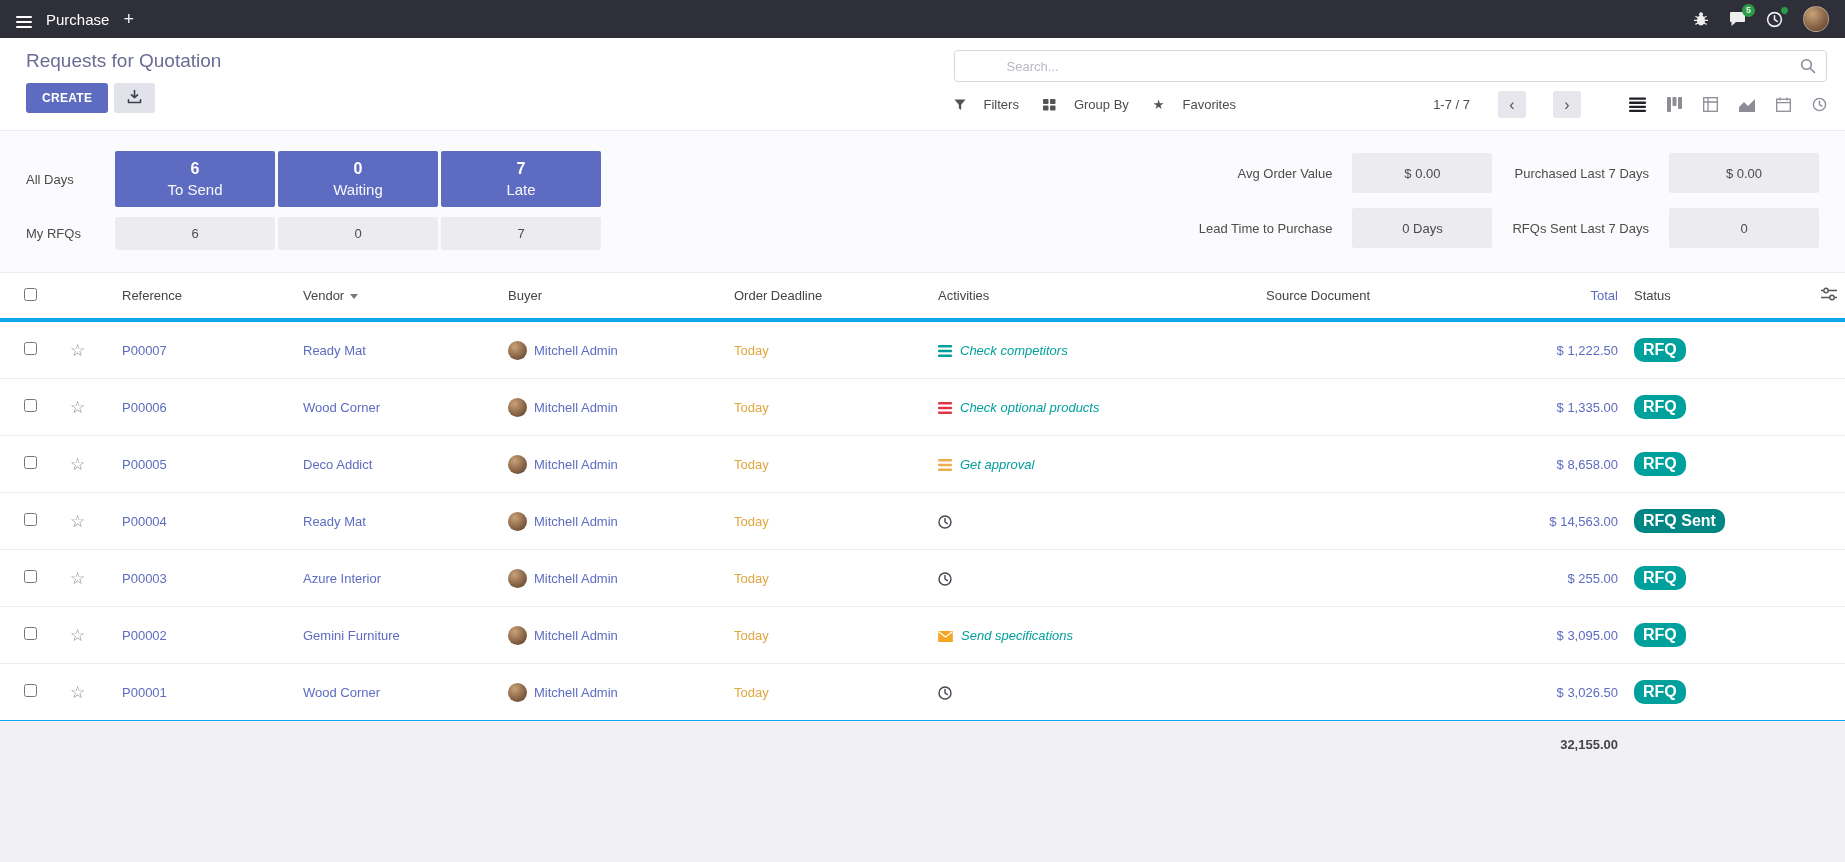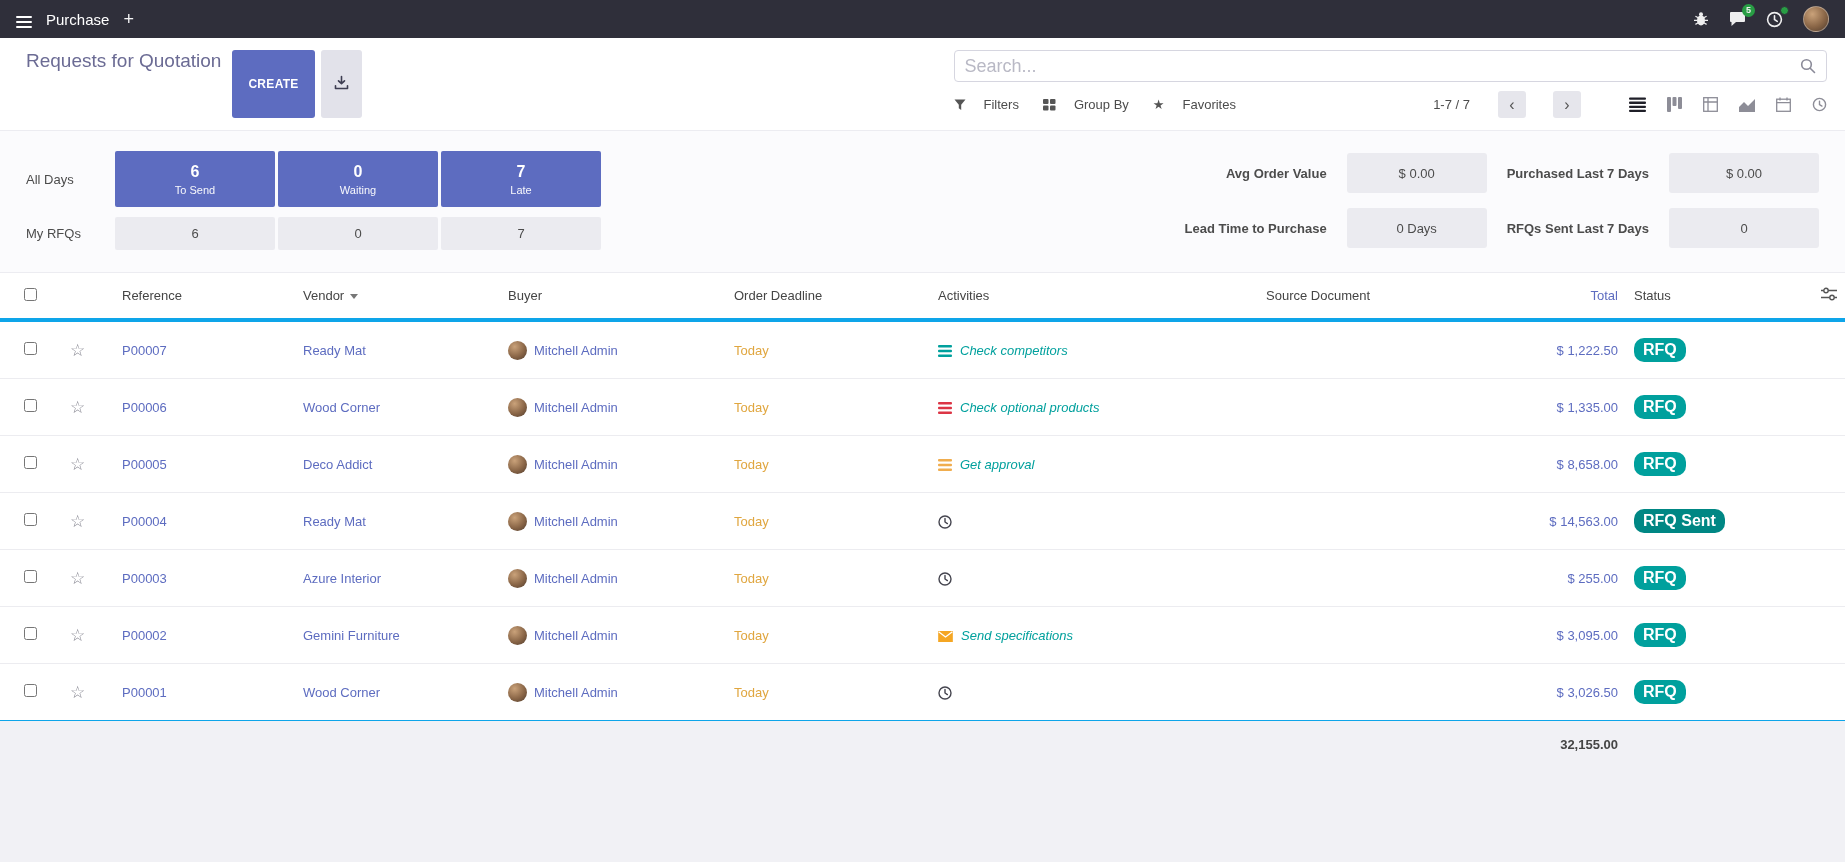--- a/index.html
+++ b/index.html
@@ -21,32 +21,32 @@
                  font-size: 9px; line-height: 1; padding: 2px 4px; border-radius: 8px; font-weight: 700; }
   .badge-dot { position: absolute; top: -5px; right: -6px; width: 9px; height: 9px; background: #28a745;
                border-radius: 50%; border: 1px solid #2f2f3a; }
   .avatar { width: 26px; height: 26px; border-radius: 50%;
             background: radial-gradient(circle at 35% 30%, #caa27a 0%, #8a6647 55%, #4e3a2c 100%);
             border: 1px solid rgba(255,255,255,.35); cursor: pointer; }
 
   
   .control-panel { display: flex; justify-content: space-between; background: #fff;
                    padding: 12px 18px 12px 26px; flex: 0 0 auto; }
-  .cp-left { display: flex; flex-direction: row; gap: 11px; }
+  .cp-left { display: flex; flex-direction: column; gap: 11px; }
   .cp-title { font-size: 19px; font-weight: 400; color: #6b6b94; }
   .cp-buttons { display: flex; gap: 6px; }
   .btn-primary { background: var(--primary, #5d6cc0); color: #fff; border: none; border-radius: 3px;
                  font-size: 12px; font-weight: 700; letter-spacing: .3px; padding: 0 16px;
                  cursor: pointer; font-family: inherit; }
   .btn-export { background: #e2e2ea; border: none; border-radius: 3px; padding: 6px 13px;
                 display: inline-flex; align-items: center; color: #3e3e52; cursor: pointer; }
   .cp-right { width: 48.5%; display: flex; flex-direction: column; gap: 9px; }
   .search-box { display: flex; align-items: center; height: 32px; border: 1px solid #d6d6e0;
                 border-radius: 4px; padding: 0 10px; background: #fff; }
-  .search-input { flex: 1; border: none; outline: none; font-size: 18px; color: #1d4ed8; font-family: inherit; }
+  .search-input { flex: 1; border: none; outline: none; font-size: 13px; color: #1d4ed8; font-family: inherit; margin-left: 42px; }
   .search-input::placeholder { color: #b9b9c5; }
   .search-icon { color: #8a8a98; display: inline-flex; cursor: pointer; }
   .cp-tools { display: flex; align-items: center; gap: 24px; color: #4c4c4c; }
   .tool { display: flex; align-items: center; gap: 18px; cursor: pointer; white-space: nowrap; }
   .tool .glyph { display: inline-flex; color: #555; }
   .tool .star-glyph { font-size: 13px; color: #555; }
   .cp-spacer { flex: 1; }
   .pager-text { margin-right: 4px; white-space: nowrap; }
   .pager-btn { width: 28px; height: 27px; border: none; background: #e6e6ec; color: #555;
                border-radius: 3px; font-size: 16px; line-height: 1; cursor: pointer; }
@@ -59,26 +59,26 @@
   .dashboard { display: flex; justify-content: space-between; align-items: center;
                padding: 20px 26px 22px 26px; background: #fbfbfd;
                border-top: 1px solid #ececf1; border-bottom: 1px solid #ececf1; flex: 0 0 auto; }
   .dash-grid { display: grid; grid-template-columns: 86px repeat(3, 160px);
                column-gap: 3px; row-gap: 10px; align-items: center; }
   .dash-row-label { font-size: 13px; color: #4c4c4c; }
   .dash-card { height: 56px; background: var(--primary, #5d6cc0); border: none; border-radius: 2px;
                color: #fff; display: flex; flex-direction: column; align-items: center;
                justify-content: center; gap: 3px; cursor: pointer; font-family: inherit; }
   .dash-card .num { font-size: 16px; font-weight: 700; }
-  .dash-card .lbl { font-size: 11px; opacity: .95; }
+  .dash-card .lbl { font-size: 15px; opacity: .95; }
   .dash-mini { height: 33px; background: #ebebf0; border: none; border-radius: 2px; color: #4c4c4c;
                font-size: 13px; cursor: pointer; font-family: inherit; }
   .dash-right { display: grid; grid-template-columns: auto 140px auto 150px;
                 column-gap: 20px; row-gap: 15px; align-items: center; }
-  .kpi-label { justify-self: end; text-align: right; color: #4c4c4c; white-space: nowrap; font-weight: bold; }
+  .kpi-label { justify-self: end; text-align: right; color: #4c4c4c; white-space: nowrap; }
   .kpi-value { background: #ebebf0; border-radius: 3px; height: 40px; display: flex;
                align-items: center; justify-content: center; font-size: 13px; color: #4c4c4c; }
 
   
   .list-view { flex: 0 0 auto; background: #fff; }
   table { width: 100%; border-collapse: collapse; table-layout: fixed; }
   thead th { font-size: 13px; font-weight: 500; color: #454545; text-align: left;
              padding: 14px 8px; border-bottom: 4px solid #0ea5e9; white-space: nowrap; }
   tbody td { padding: 16px 8px; border-top: 1px solid #ececf0; white-space: nowrap; overflow: hidden; }
   tbody tr:first-child td { border-top: none; }

